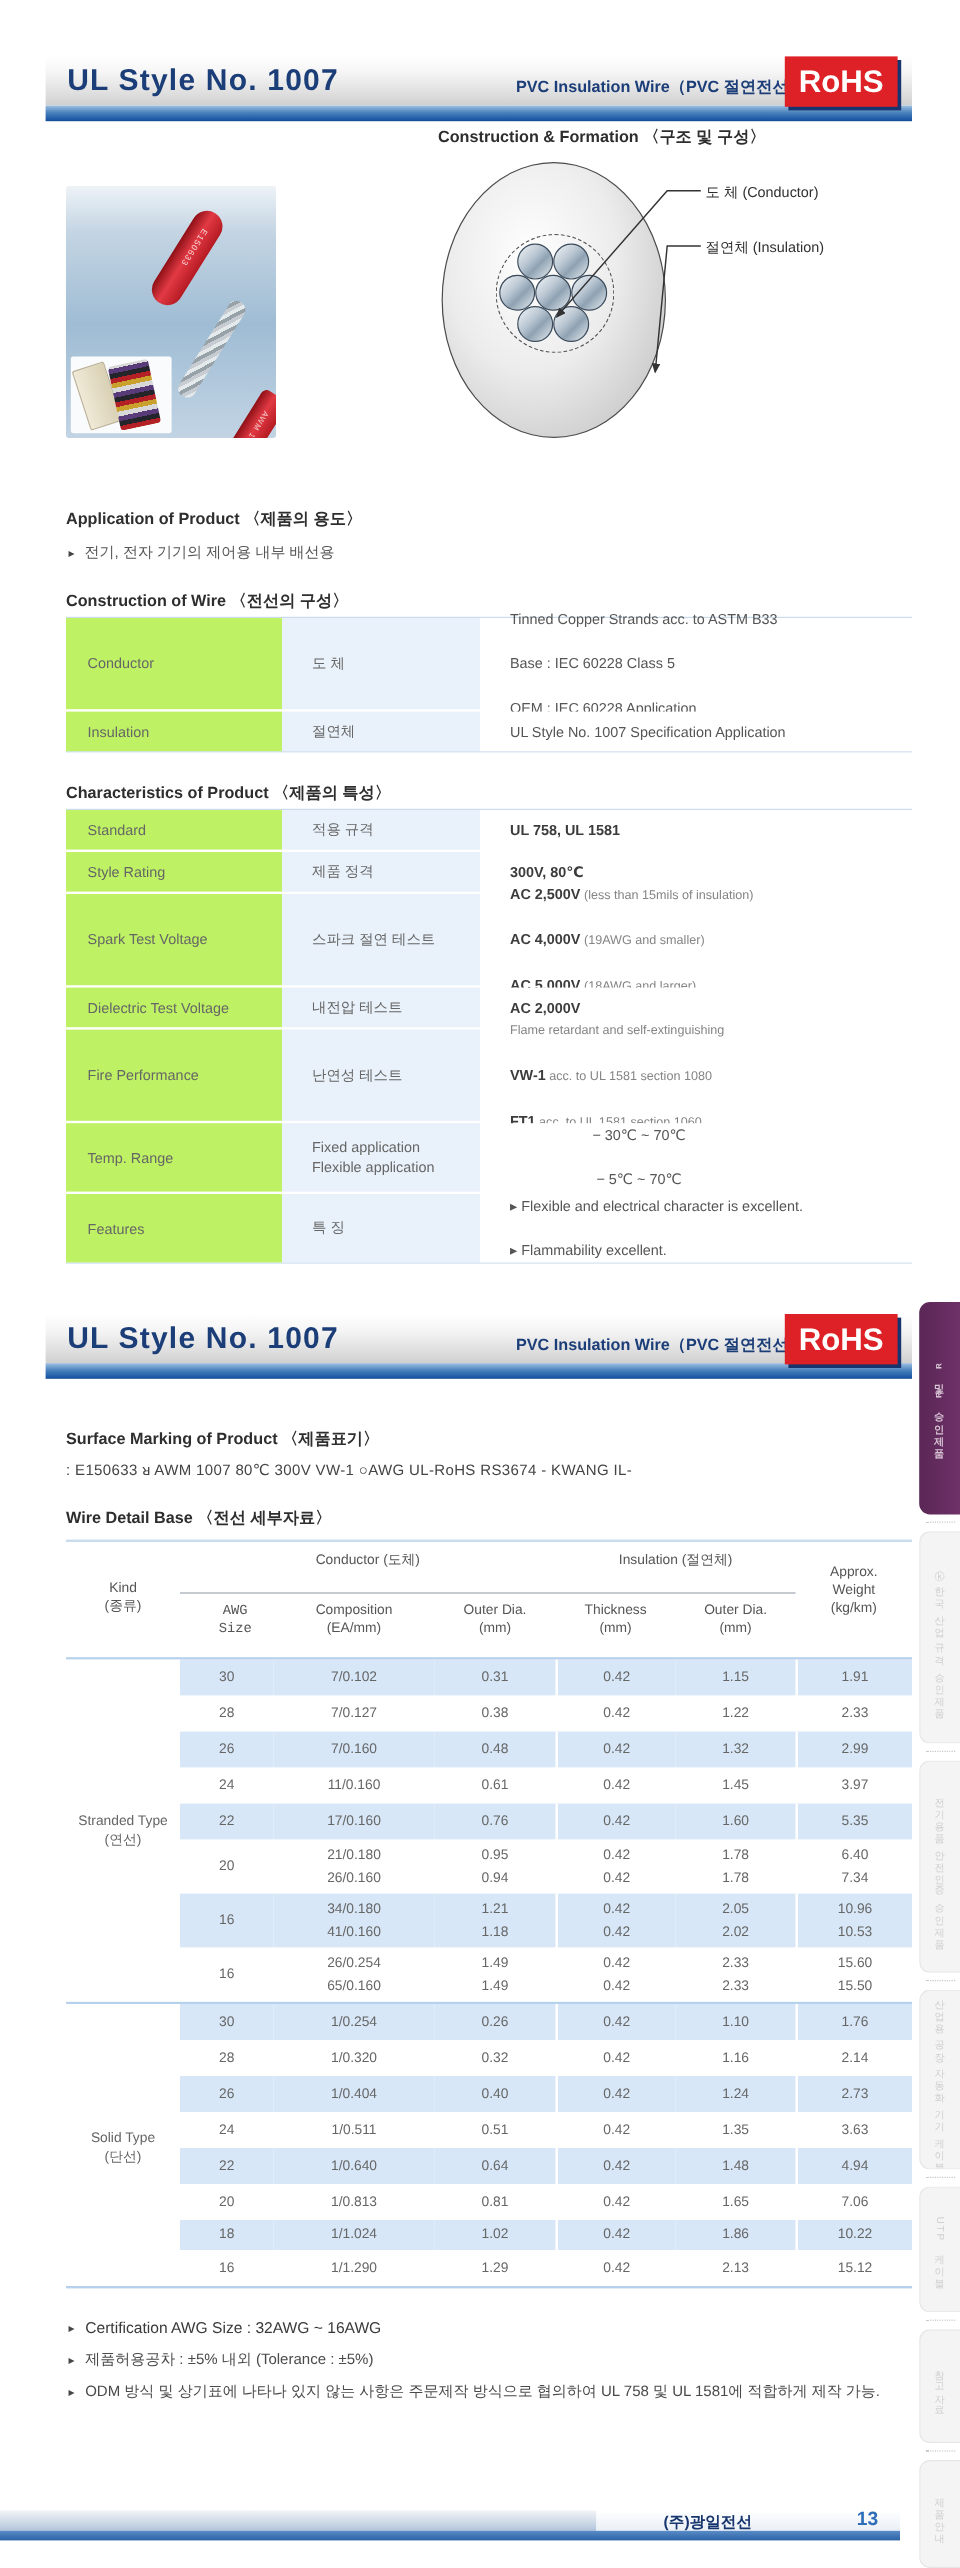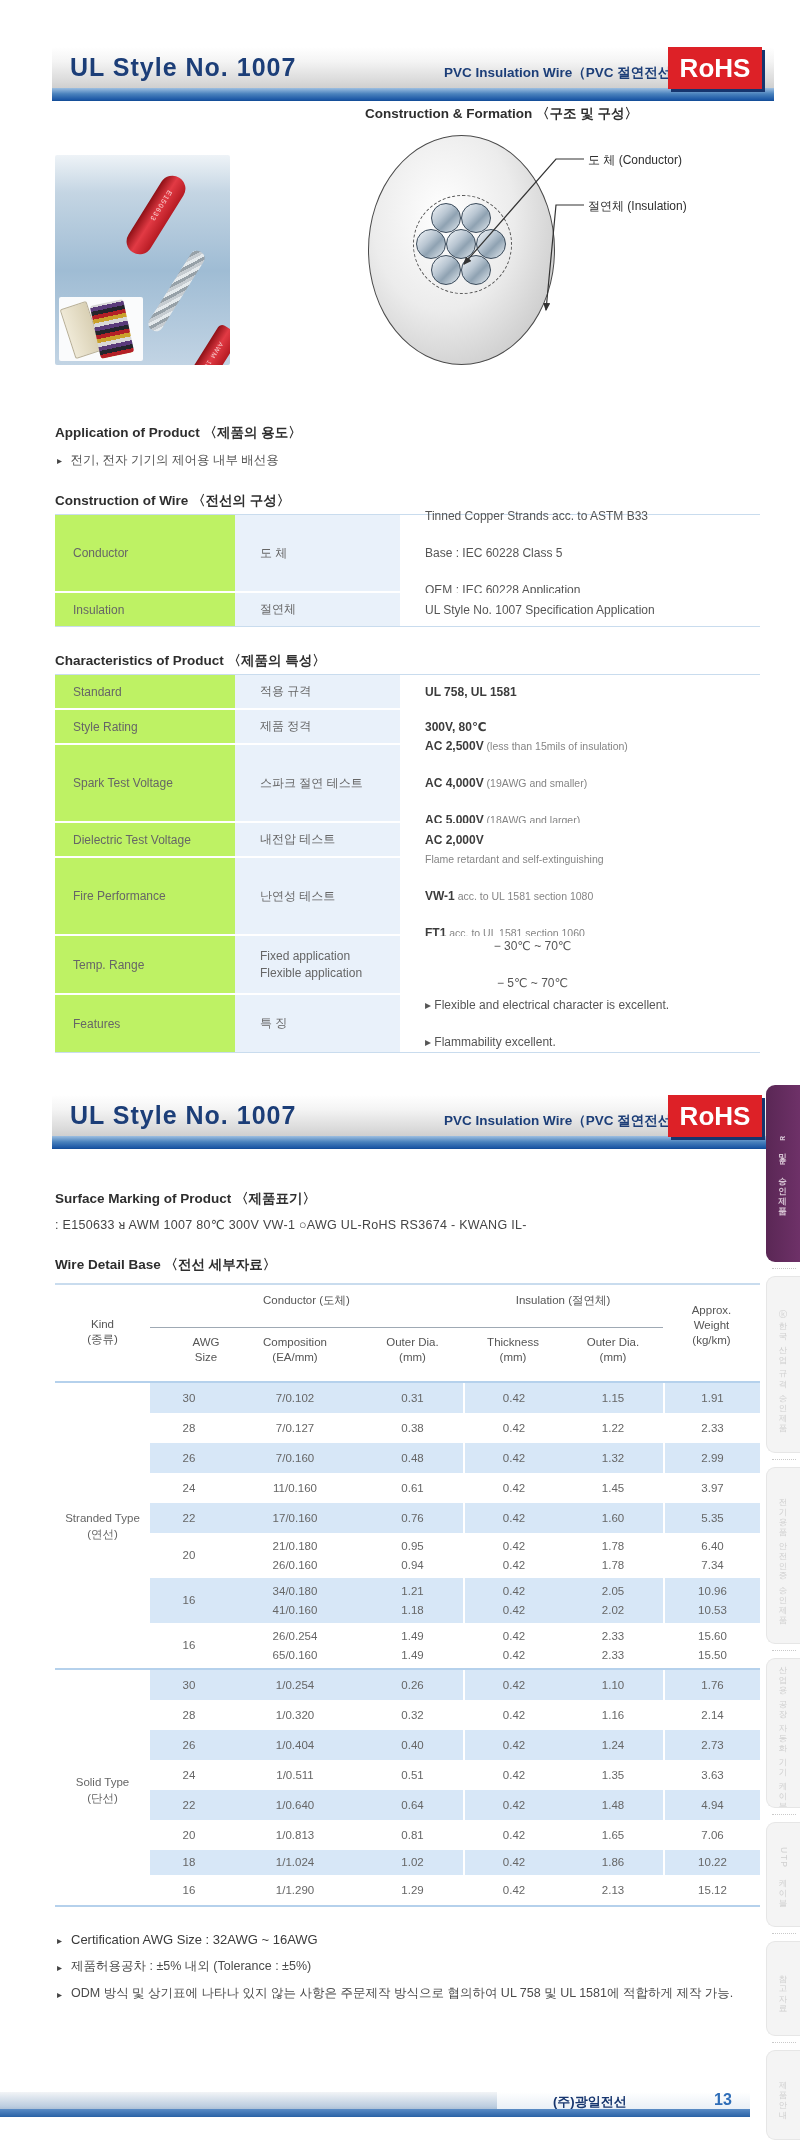--- a/index.html
+++ b/index.html
@@ -1,20 +1,20 @@
 <!DOCTYPE html>
 <html><head>
 <meta charset="utf-8">
 <style>
   html,body{margin:0;padding:0;background:#fff;}
   .page{position:relative;width:800px;height:2140px;background:#fff;overflow:hidden;
         font-family:"Liberation Sans","DejaVu Sans",sans-serif;}
 
   
-  .hdr{position:absolute;left:52px;width:722px;height:54px;}
+  .hdr{position:absolute;left:38px;width:722px;height:54px;}
   .hdr-top{position:absolute;left:0;top:0;width:100%;height:41px;
            background:linear-gradient(180deg,#ffffff 0%,#f4f4f4 35%,#d9d9d9 85%,#cfcfcf 100%);
            border-radius:3px 3px 0 0;}
   .hdr-blue{position:absolute;left:0;top:41px;width:100%;height:13px;
             background:linear-gradient(180deg,#9dbfe1 0%,#4a82bd 45%,#1b57a5 90%,#124a92 100%);}
   .hdr-title{position:absolute;left:18px;top:6px;font-size:25px;font-weight:bold;color:#1c3e78;letter-spacing:1px;}
   .hdr-sub{position:absolute;left:392px;top:17px;font-size:13.5px;font-weight:bold;color:#1c3e78;}
   .rohs{position:absolute;right:12px;top:0;width:94px;height:42px;background:#dd2127;
         color:#fff;font-weight:bold;font-size:26px;text-align:center;line-height:42px;
         letter-spacing:0;box-shadow:3px 3px 0 #16356e;}
@@ -71,21 +71,21 @@
   .marking{position:absolute;left:55px;top:1217px;font-size:12.5px;color:#444;letter-spacing:0.3px;}
 
   
   .wt{position:absolute;left:55px;top:1283px;width:705px;border-top:2px solid #c9dcee;}
   .wt-head{position:relative;height:96px;}
   .wh{position:absolute;text-align:center;font-size:11.5px;line-height:15px;white-space:pre-line;color:#555;}
   #wh-kind{left:0;width:95px;top:32px;}
   #wh-cond{left:95px;width:313px;top:8px;}
   #wh-ins{left:408px;width:200px;top:8px;}
   #wh-wt{left:608px;width:97px;top:18px;}
-  #wh-awg{left:112px;width:78px;top:50px;}
+  #wh-awg{left:102px;width:78px;top:50px;font-family:Liberation Mono, monospace;}
   #wh-comp{left:173px;width:134px;top:50px;}
   #wh-od{left:307px;width:101px;top:50px;}
   #wh-th{left:408px;width:100px;top:50px;}
   #wh-iod{left:508px;width:100px;top:50px;}
   .wt-gline{position:absolute;left:95px;width:513px;top:42px;border-top:1px solid #9fa9b4;}
   .wt-body{position:relative;}
   .wt-sep{height:2px;background:#b5d1ec;}
   .wt-row{display:flex;}
   .wt-row > div{display:flex;flex-direction:column;justify-content:center;align-items:center;
                 font-size:11.5px;color:#666;box-sizing:border-box;line-height:19px;background:#fff;}

